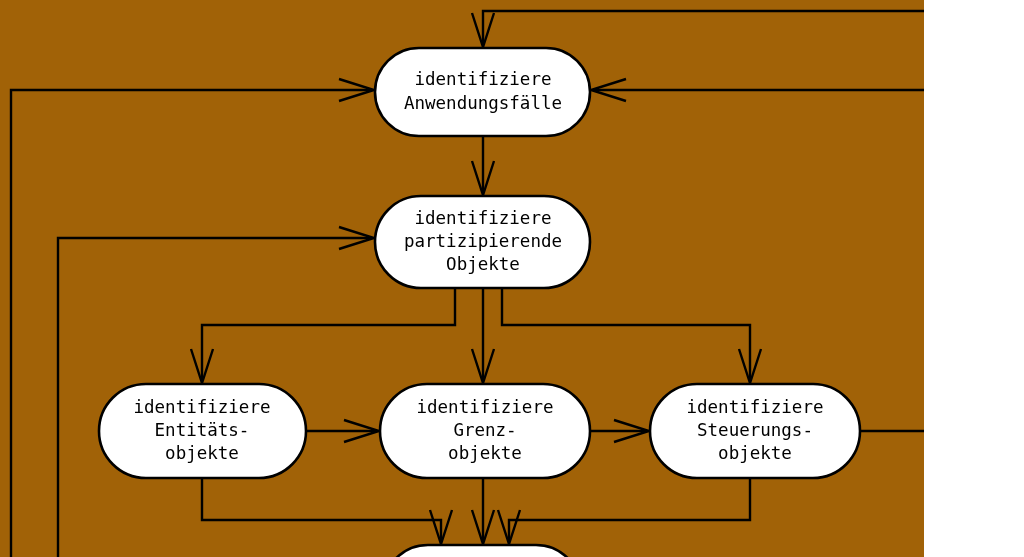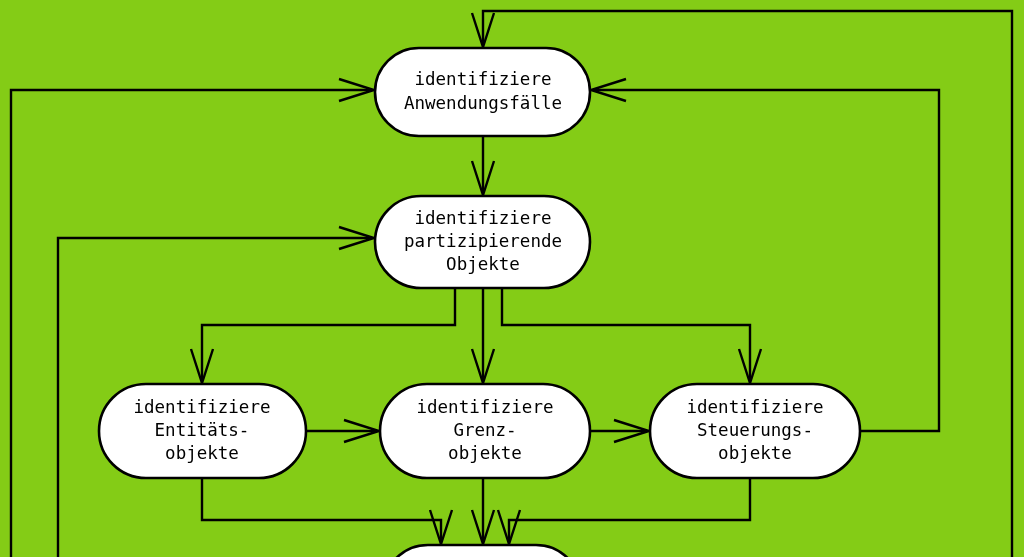--- a/index.html
+++ b/index.html
@@ -5,23 +5,23 @@
   html, body {
     margin: 0;
     padding: 0;
     background: #ffffff;
   }
   body {
     font-family: "DejaVu Sans Mono", "Liberation Mono", monospace;
   }
   #diagram-root {
     position: relative;
-    width: 1024px;
+    width: 924px;
     height: 557px;
-    background: #84cc16;
+    background: #a16207;
     overflow: hidden;
   }
   svg#flow-svg {
     display: block;
     width: 1024px;
     height: 557px;
   }
   .node-shape {
     fill: #ffffff;
     stroke: #000000;

